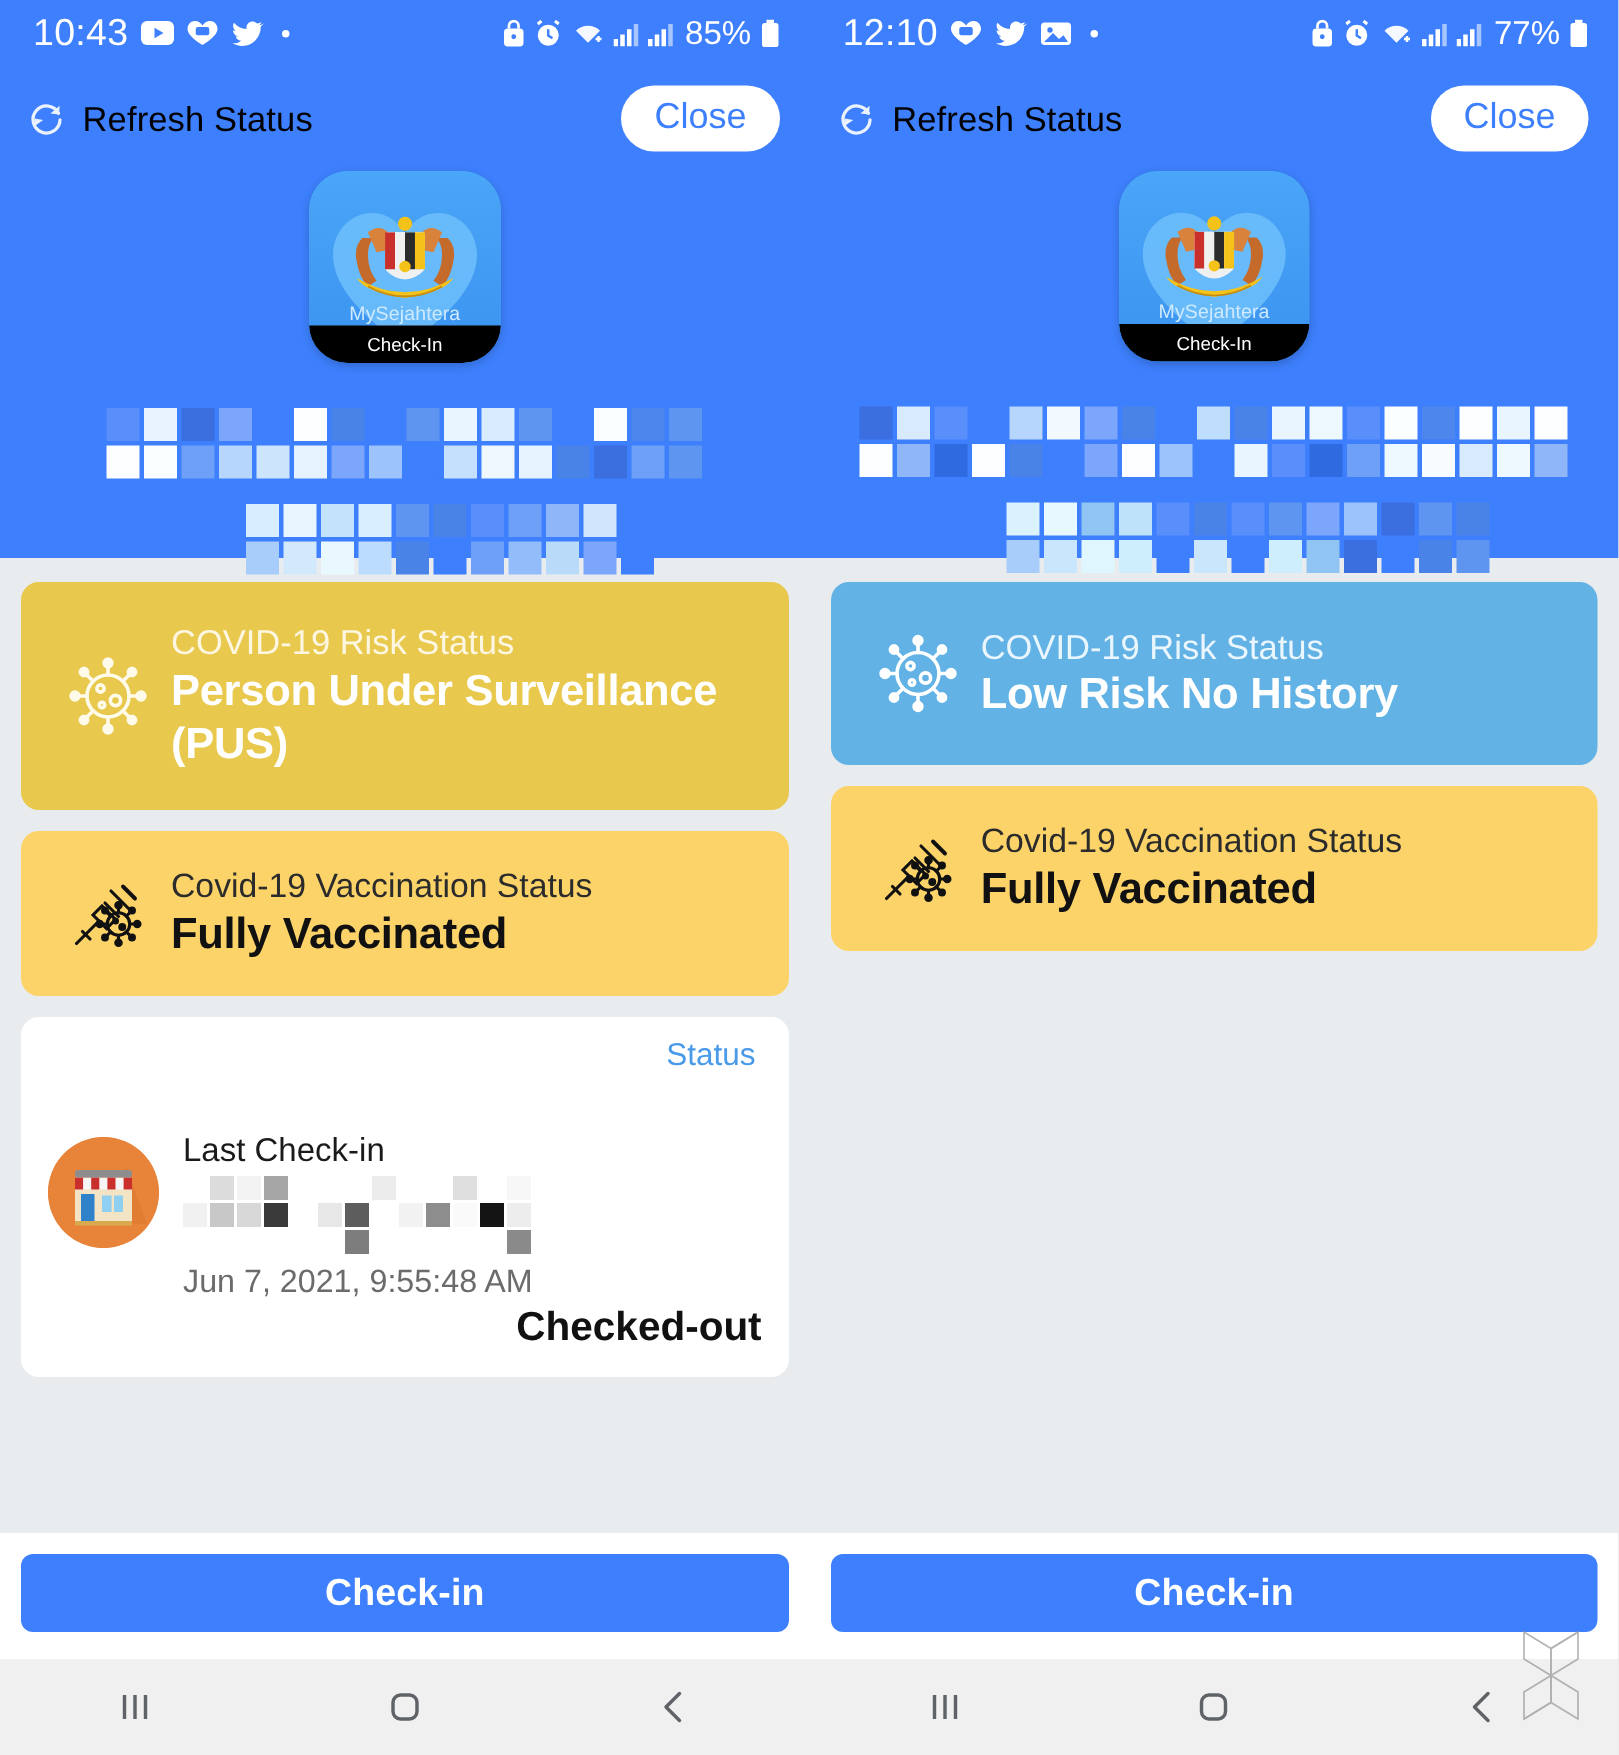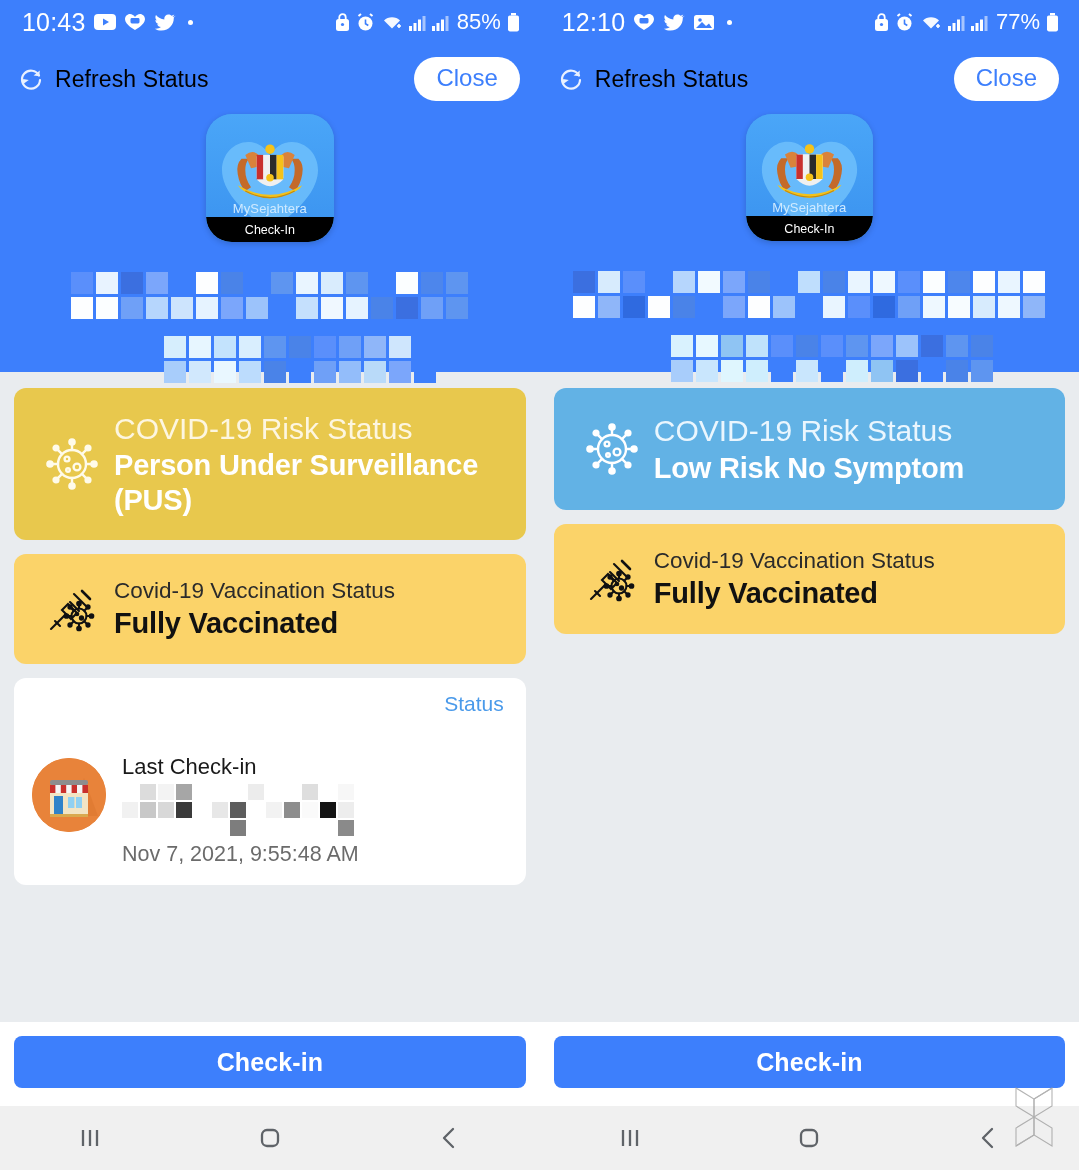--- a/index.html
+++ b/index.html
@@ -67,21 +67,21 @@
   .censor-row { display: flex; gap: 3px; }
   .cpx { width: 22px; height: 22px; }
 
   
   .content { flex: 1 1 auto; padding: 16px 14px 0; overflow: hidden; position: relative; }
   .content.right { padding-left: 14px; padding-right: 14px; }
 
   .card { border-radius: 12px; margin-bottom: 14px; display: flex; align-items: center; }
   .card-icon { flex: none; display: flex; align-items: center; justify-content: center; }
   .card-text { display: flex; flex-direction: column; }
-  .card-sub { font-size: 30px; font-weight: 400; line-height: 1.28; }
+  .card-sub { font-size: 23px; font-weight: 400; line-height: 1.28; }
   .card-main { font-size: 29px; font-weight: 700; line-height: 1.2; letter-spacing: -.2px; }
 
   .risk-yellow { background: #e8c84d; color: #fff; min-height: 152px; padding: 22px 16px; }
   .risk-yellow .card-icon { width: 84px; }
   .risk-yellow .card-sub { color: #fdf6e0; }
   .risk-blue { background: #62b2e5; color: #fff; min-height: 122px; padding: 20px 16px; }
   .risk-blue .card-icon { width: 84px; }
   .risk-blue .card-sub { color: #eaf6fe; }
 
   .vacc { background: #fbd369; color: #111; min-height: 110px; padding: 18px 16px; }
@@ -433,23 +433,24 @@
                 <span class="cpx-s" style="background:#7d7d7d"></span>
                   <span class="cpx-s" style="background:#fff"></span>
                 <span class="cpx-s" style="background:#fff"></span>
                   <span class="cpx-s" style="background:#fff"></span>
                 <span class="cpx-s" style="background:#fff"></span>
                   <span class="cpx-s" style="background:#fff"></span>
                 <span class="cpx-s" style="background:#8a8a8a"></span>
                   <span class="cpx-s" style="background:#fff"></span>
               </div>
             </div>
-            <span class="ci-date">Nov 7, 2021, 9:55:48 AM</span>
+            <span class="ci-date">Jun 7, 2021, 9:55:48 AM</span>
           </div>
         </div>
+        <div class="ci-status">Checked-out</div>
       </div>
     </div>
 
     <div class="bottombar">
       <button class="checkin-btn">Check-in</button>
     </div>
 
     <div class="navbar">
       <div class="navbtn">
         <svg width="26" height="26" viewBox="0 0 26 26">
@@ -683,21 +684,21 @@
               <circle cx="44" cy="12" r="2.4" fill="#fff"></circle>
                 <circle cx="12" cy="44" r="2.4" fill="#fff"></circle>
               <circle cx="23" cy="23" r="2.4"></circle>
                 <circle cx="33" cy="31" r="3.4"></circle>
                 <circle cx="24" cy="34" r="1.8"></circle>
             </g>
           </svg>
         </div>
         <div class="card-text">
           <span class="card-sub">COVID-19 Risk Status</span>
-          <span class="card-main">Low Risk No Symptom</span>
+          <span class="card-main">Low Risk No History</span>
         </div>
       </div>
 
       <div class="card vacc">
         <div class="card-icon">
           <svg width="52" height="52" viewBox="0 0 52 52">
             <g stroke="#111" stroke-width="2.1" fill="none" stroke-linecap="round">
               <path d="M5 46 L20 31"></path>
               <path d="M9 38 L14 43"></path>
               <path d="M16 27 L25 36 L31 30 L22 21 Z"></path>

